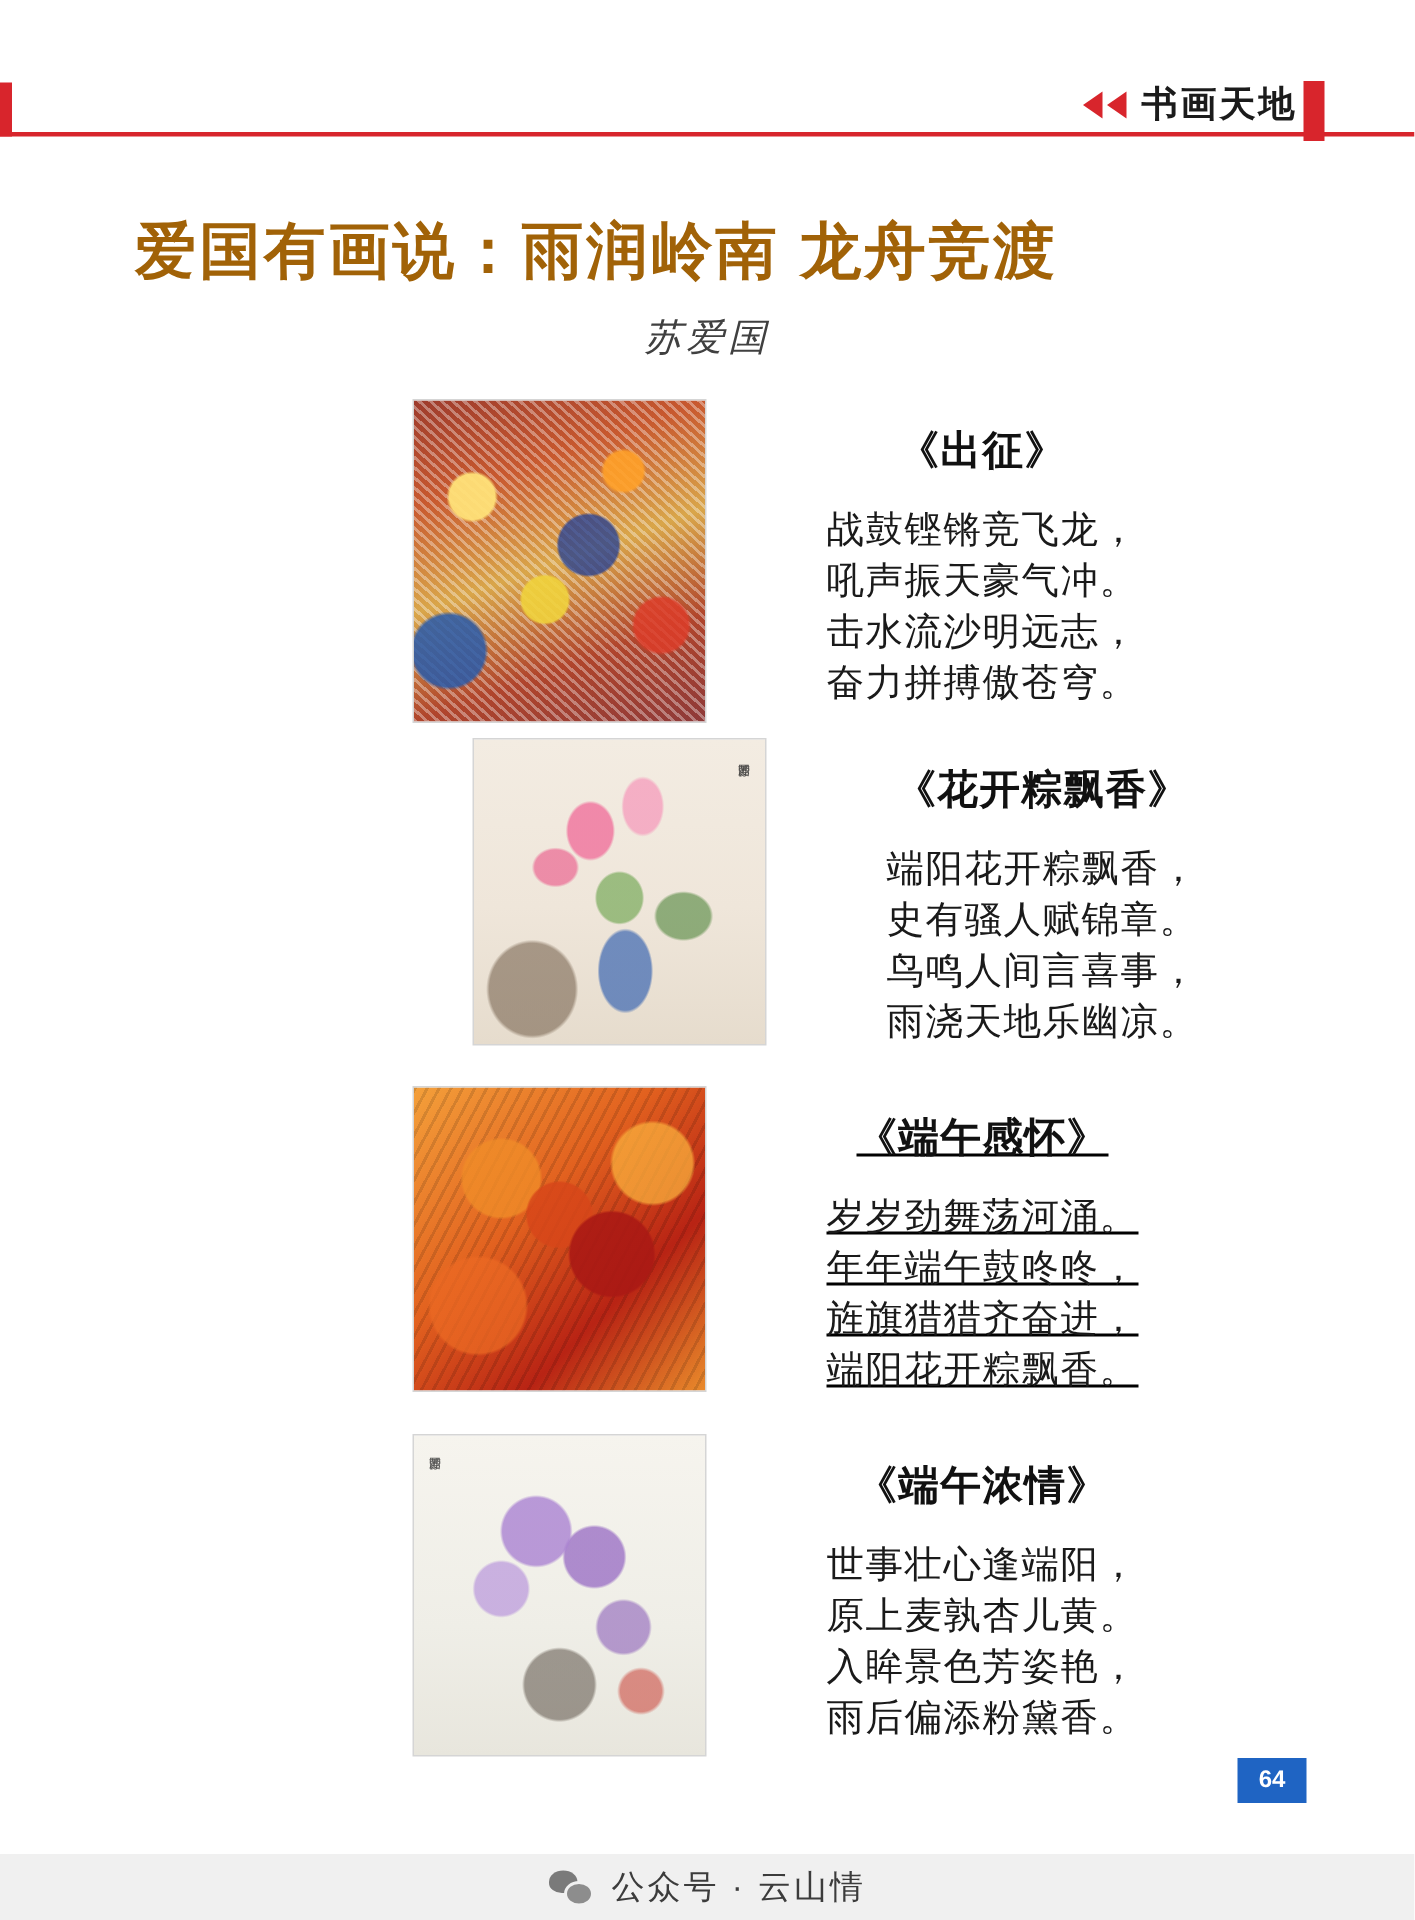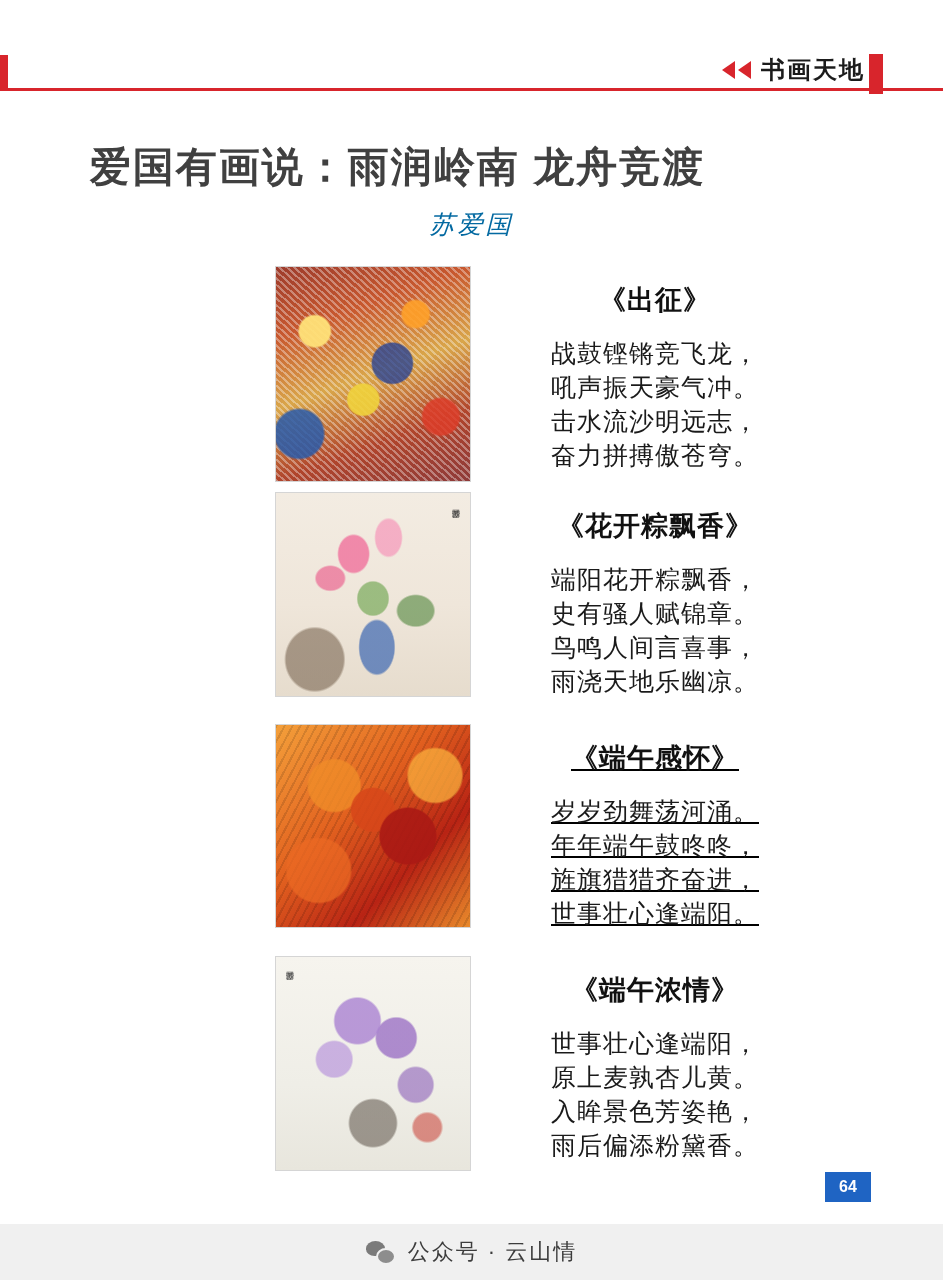--- a/index.html
+++ b/index.html
@@ -83,32 +83,32 @@
 
   
   .title {
     position: absolute;
     top: 140px;
     left: 0;
     width: 795px;
     text-align: center;
     font-size: 41px;
     font-weight: bold;
-    color: #404040;
+    color: #a16207;
     letter-spacing: 2px;
     font-family: "Liberation Sans", sans-serif;
   }
   .author {
     position: absolute;
     top: 208px;
     left: 0;
     width: 943px;
     text-align: center;
     font-size: 25px;
-    color: #0369a1;
+    color: #404040;
     font-family: "Liberation Serif", serif;
     font-style: italic;
     letter-spacing: 3px;
   }
 
   
   .entries {
     position: absolute;
     top: 266px;
     left: 0;
@@ -233,21 +233,21 @@
     font-weight: bold;
     display: flex;
     align-items: center;
     justify-content: center;
   }
   .footer-bar {
     position: absolute;
     left: 0;
     bottom: 0;
     width: 943px;
-    height: 56px;
+    height: 44px;
     background: #f0f0f0;
     display: flex;
     align-items: center;
     justify-content: center;
     gap: 12px;
   }
   .wechat-icon {
     width: 30px;
     height: 25px;
     position: relative;
@@ -302,21 +302,21 @@
       </div>
       <div class="poem-col">
         <div class="poem-title">《出征》</div>
         <div class="poem-line">战鼓铿锵竞飞龙，</div>
         <div class="poem-line">吼声振天豪气冲。</div>
         <div class="poem-line">击水流沙明远志，</div>
         <div class="poem-line">奋力拼搏傲苍穹。</div>
       </div>
     </div>
 
-    <div class="entry" style="margin-bottom:26px;">
+    <div class="entry" style="margin-bottom:26px;margin-left:40px;">
       <div class="art a2">
         <div class="art-inner">
           <div class="seal-mark right">苏爱国</div>
         </div>
       </div>
       <div class="poem-col">
         <div class="poem-title">《花开粽飘香》</div>
         <div class="poem-line">端阳花开粽飘香，</div>
         <div class="poem-line">史有骚人赋锦章。</div>
         <div class="poem-line">鸟鸣人间言喜事，</div>
@@ -326,21 +326,21 @@
 
     <div class="entry" style="margin-bottom:26px;text-decoration:underline;">
       <div class="art a3">
         <div class="art-inner"></div>
       </div>
       <div class="poem-col">
         <div class="poem-title">《端午感怀》</div>
         <div class="poem-line">岁岁劲舞荡河涌。</div>
         <div class="poem-line">年年端午鼓咚咚，</div>
         <div class="poem-line">旌旗猎猎齐奋进，</div>
-        <div class="poem-line">世事壮心逢端阳。</div>
+        <div class="poem-line">端阳花开粽飘香。</div>
       </div>
     </div>
 
     <div class="entry">
       <div class="art a4">
         <div class="art-inner">
           <div class="seal-mark">苏爱国</div>
         </div>
       </div>
       <div class="poem-col">

